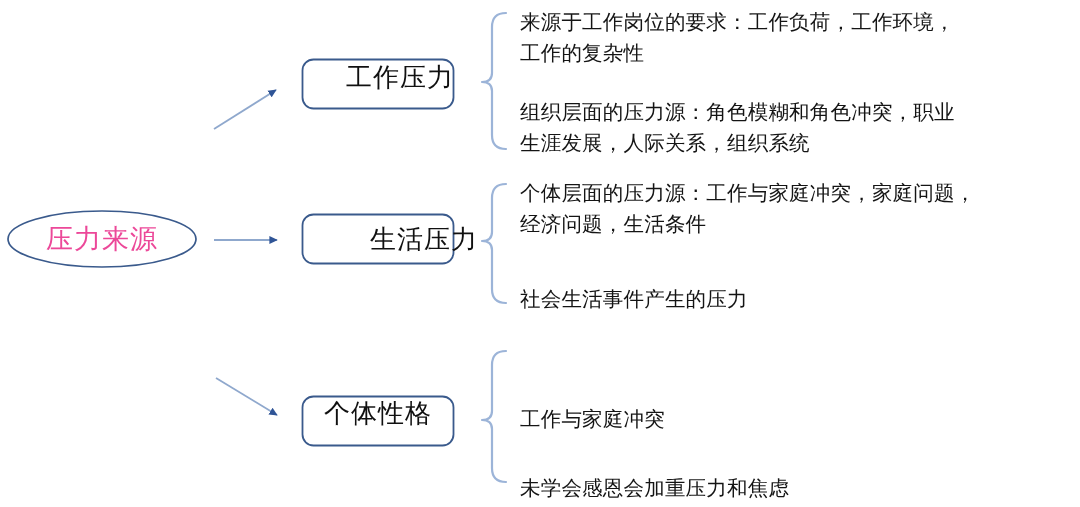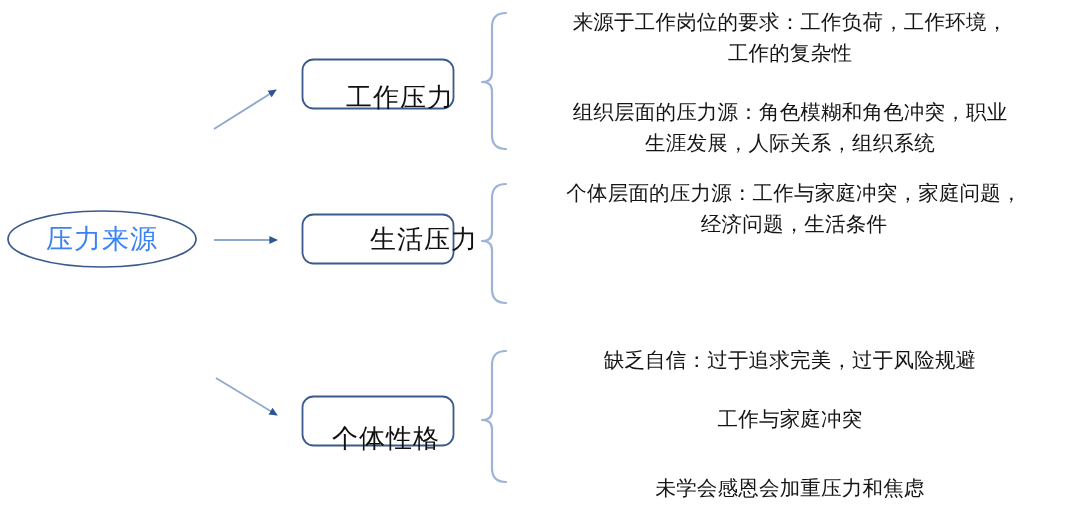--- a/index.html
+++ b/index.html
@@ -32,21 +32,21 @@
     left: 8px;
     top: 211px;
     width: 188px;
     height: 56px;
     display: flex;
     align-items: center;
     justify-content: center;
   }
   .root-label {
     font-size: 27px;
-    color: #3b82f6;
+    color: #ec4899;
     letter-spacing: 1px;
     line-height: 1;
     white-space: nowrap;
   }
 
   
   .branch-node {
     position: absolute;
     width: 152px;
     height: 50px;
@@ -55,33 +55,33 @@
     justify-content: center;
     box-sizing: border-box;
   }
   .branch-label {
     font-size: 26px;
     color: #101010;
     letter-spacing: 1px;
     line-height: 1;
     white-space: nowrap;
   }
-  #branch-0 { left: 302px; top: 72px; padding-left: 44px; }
+  #branch-0 { left: 302px; top: 52px; padding-left: 44px; }
   #branch-1 { left: 302px; top: 214px; margin-left: 46px; }
-  #branch-2 { left: 302px; top: 413px; margin-left: 8px; }
+  #branch-2 { left: 302px; top: 388px; }
 
   
   .leaf-text {
     position: absolute;
     font-size: 20.5px;
     color: #141414;
     line-height: 31px;
     letter-spacing: 0.2px;
     white-space: pre-line;
-    text-align: center;
+    text-align: left;
   }
   #leaf-0-0 { left: 520px; top: 6px;   width: 540px; }
   #leaf-0-1 { left: 520px; top: 96px;  width: 540px; }
   #leaf-1-0 { left: 520px; top: 177px; width: 548px; }
   #leaf-1-1 { left: 520px; top: 283px; width: 540px; }
   #leaf-2-0 { left: 520px; top: 344px; width: 540px; }
   #leaf-2-1 { left: 520px; top: 403px; width: 540px; }
   #leaf-2-2 { left: 520px; top: 463px; width: 540px; margin-top: 9px; }
 </style>
 </head>
@@ -127,18 +127,18 @@
     <span class="branch-label">个体性格</span>
   </div>
 
   <div class="leaf-text" id="leaf-0-0">来源于工作岗位的要求：工作负荷，工作环境，
 工作的复杂性</div>
   <div class="leaf-text" id="leaf-1-0">个体层面的压力源：工作与家庭冲突，家庭问题，
 经济问题，生活条件</div>
 
   <div class="leaf-text" id="leaf-0-1">组织层面的压力源：角色模糊和角色冲突，职业
 生涯发展，人际关系，组织系统</div>
+  <div class="leaf-text" id="leaf-1-1">社会生活事件产生的压力</div>
 
-  <div class="leaf-text" id="leaf-2-0">缺乏自信：过于追求完美，过于风险规避</div>
   <div class="leaf-text" id="leaf-2-1">工作与家庭冲突</div>
   <div class="leaf-text" id="leaf-2-2">未学会感恩会加重压力和焦虑</div>
 
 </div>
 
 </body></html>

